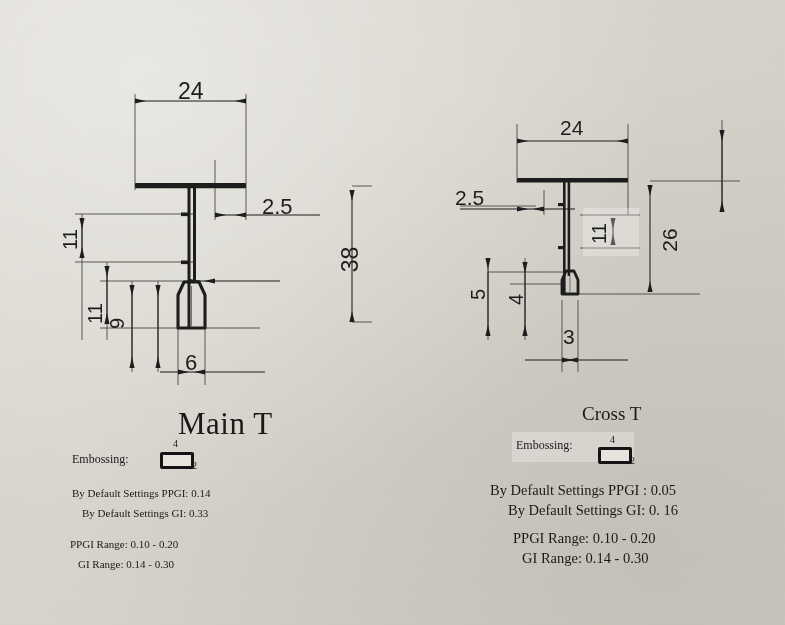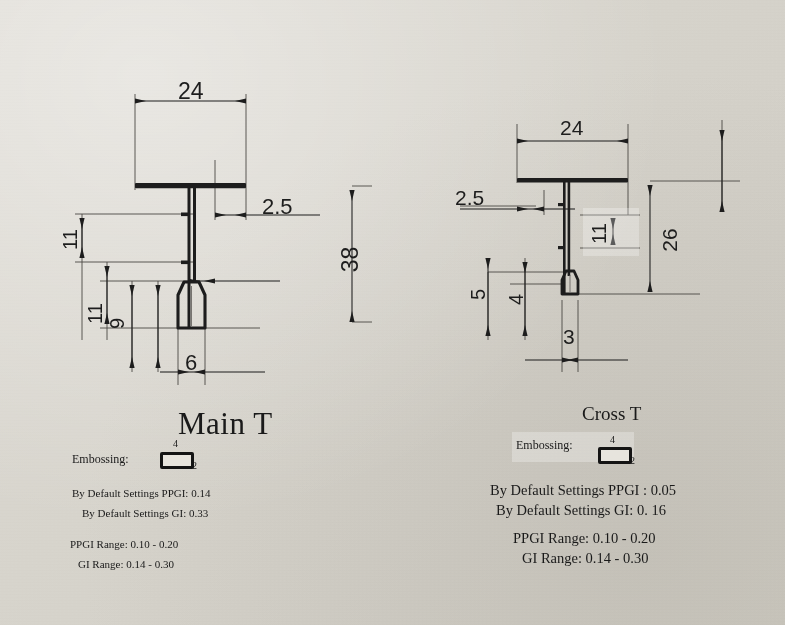--- a/index.html
+++ b/index.html
@@ -172,15 +172,15 @@
 
 <div class="txt heading-cross" style="left:552px;top:403px;">Cross T</div>
 
 <div class="hl" style="left:512px;top:432px;width:122px;height:30px;"></div>
 <div class="txt emb-label" style="left:516px;top:438px;">Embossing:</div>
 <div class="txt emb-num" style="left:610px;top:434px;">4</div>
 <div class="embbox" style="left:598px;top:447px;width:28px;height:11px;"></div>
 <div class="txt emb-num" style="left:630px;top:455px;">2</div>
 
 <div class="txt body-r" style="left:490px;top:482px;">By Default Settings PPGI : 0.05</div>
-<div class="txt body-r" style="left:496px;top:502px;">By Default Settings GI: 0. 16</div>
+<div class="txt body-r" style="left:508px;top:502px;">By Default Settings GI: 0. 16</div>
 <div class="txt body-r" style="left:513px;top:530px;">PPGI Range: 0.10 - 0.20</div>
 <div class="txt body-r" style="left:522px;top:550px;">GI Range: 0.14 - 0.30</div>
 
 </body></html>

